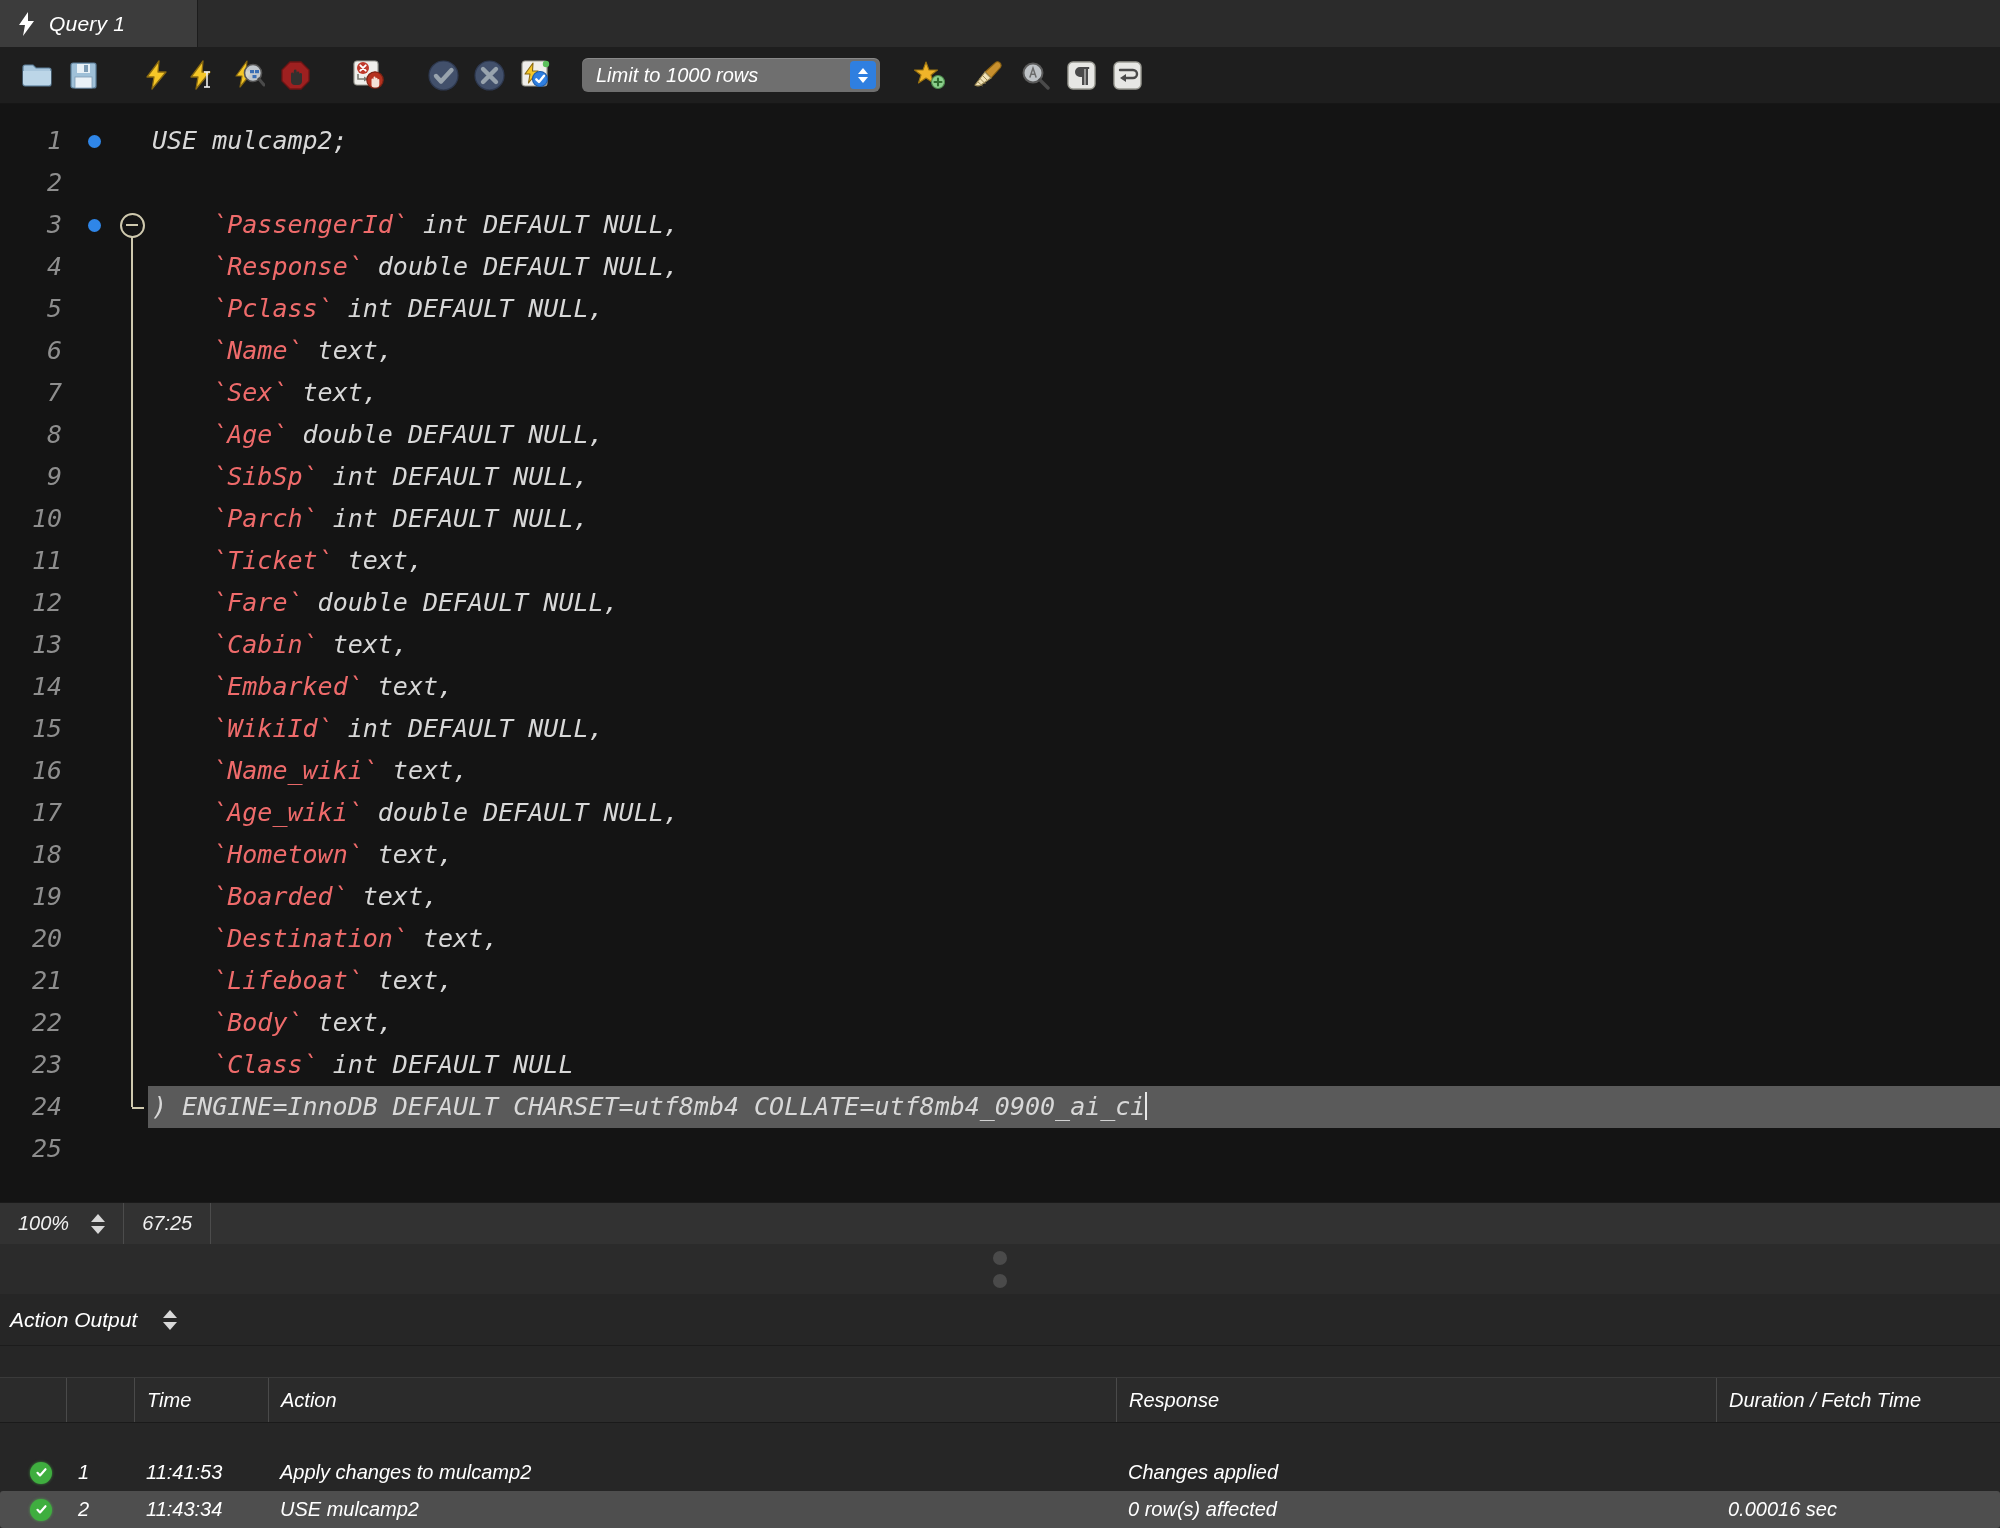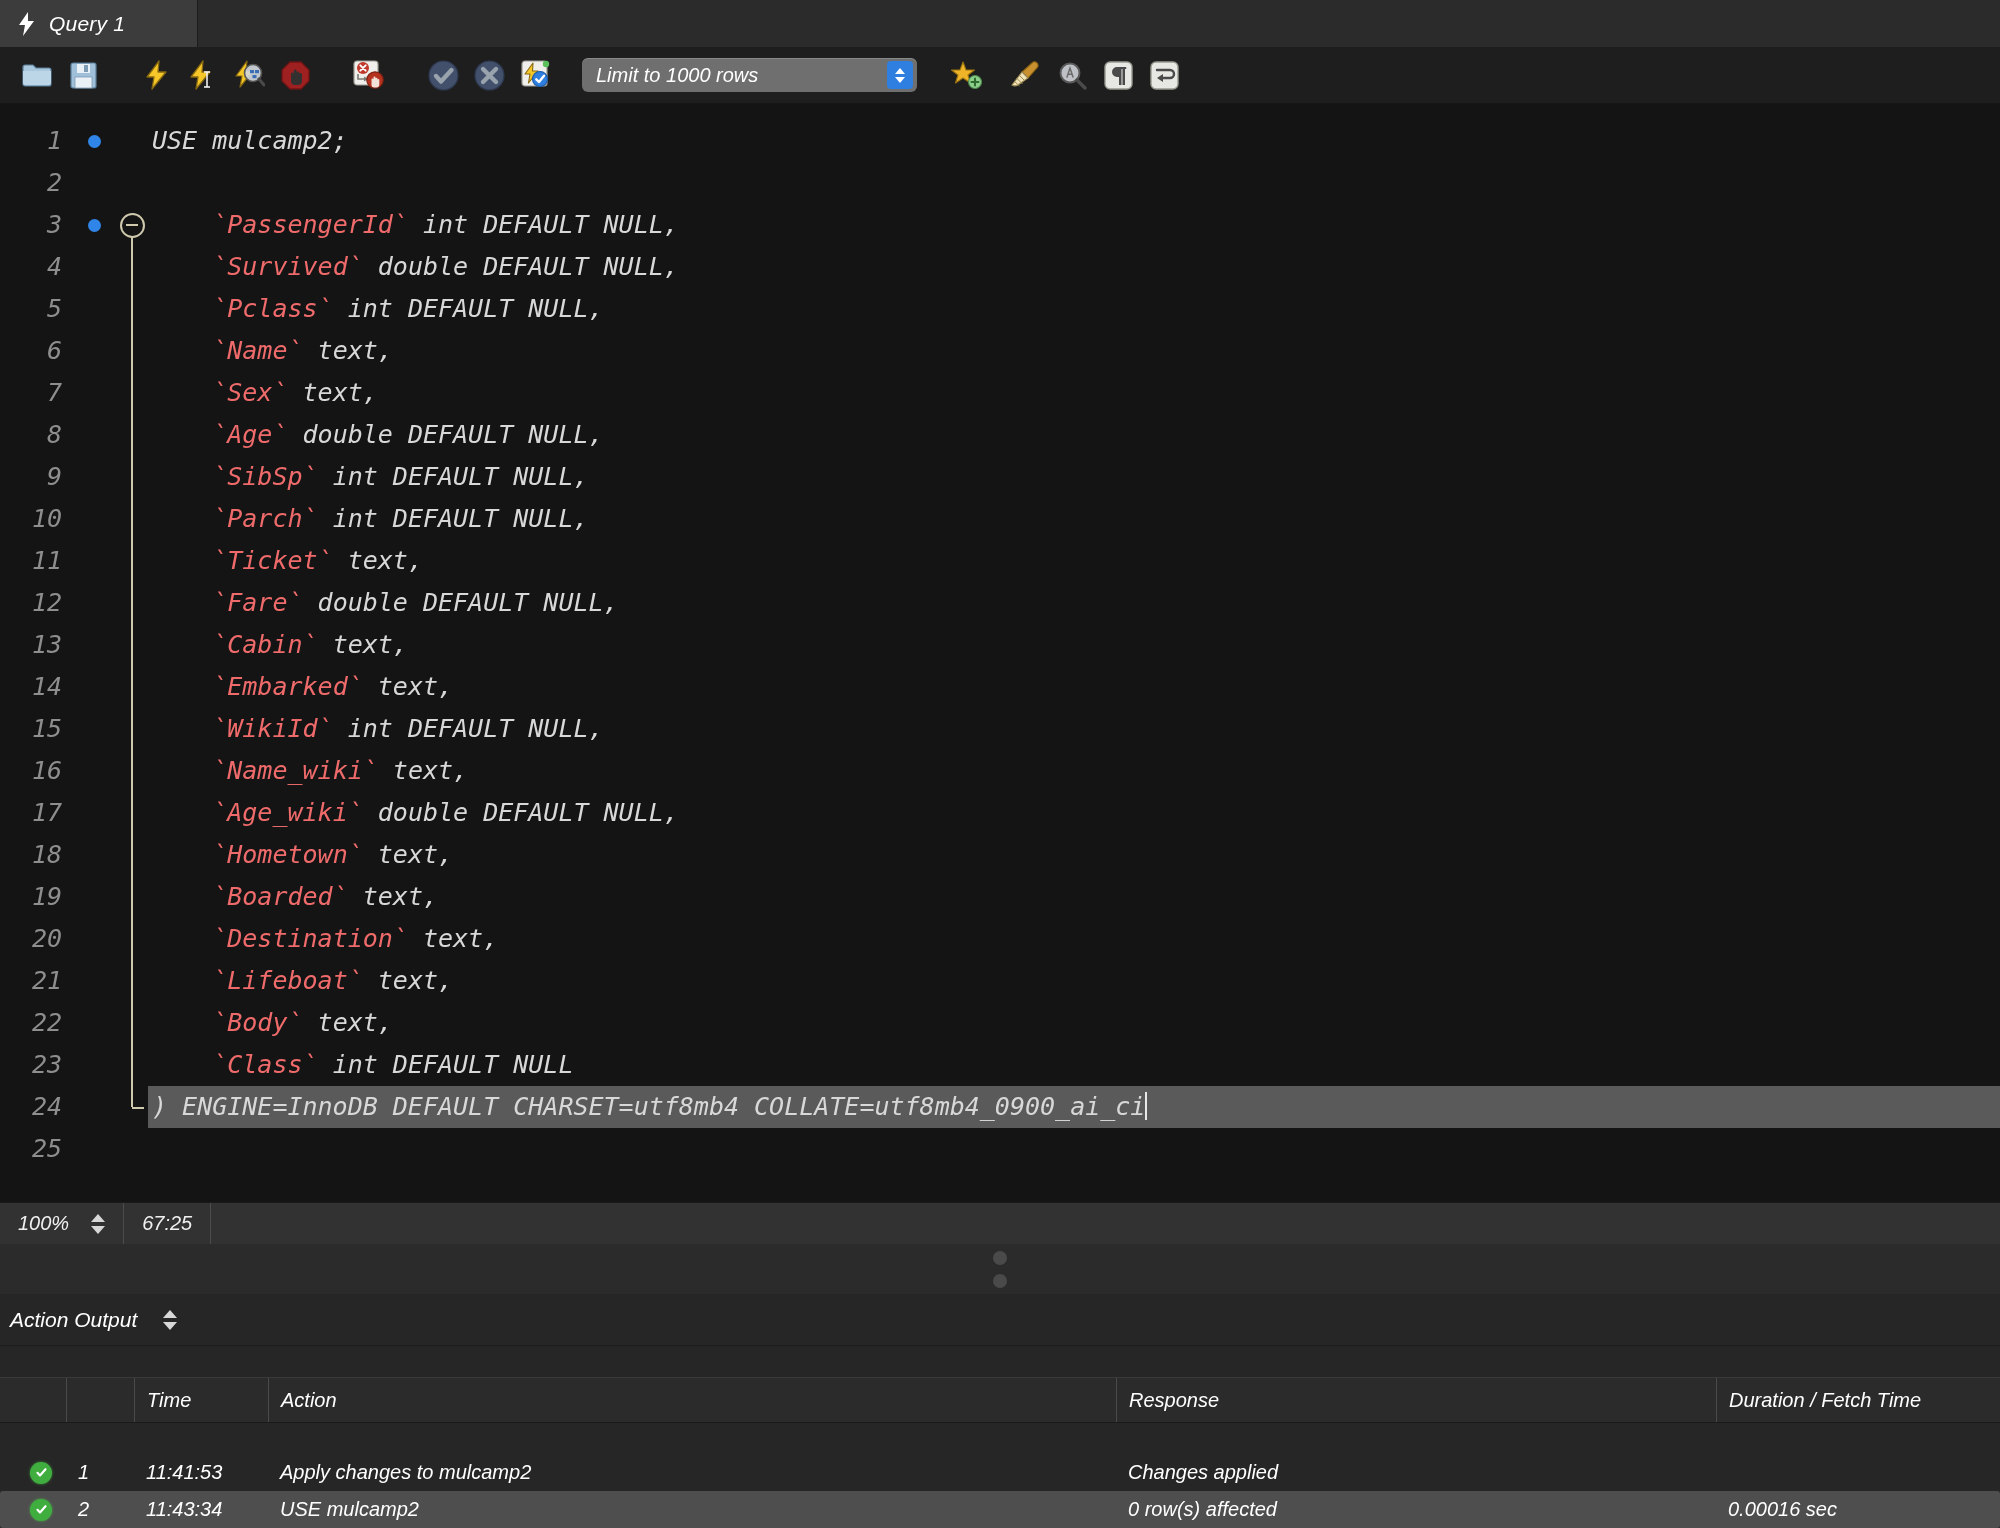--- a/index.html
+++ b/index.html
@@ -26,21 +26,21 @@
              padding:0 14px; gap:0; flex:0 0 auto; border-bottom:1px solid #161616; }
   .tb-btn { width:46px; height:44px; display:flex; align-items:center; justify-content:center;
             border-radius:4px; }
   .tb-gap { width:28px; }
   .tb-gap-sm { width:14px; }
   .icon-svg { display:block; }
 
   
   .limit-wrap { margin-left:24px; margin-right:26px; }
   .limit-sel {
-    width:335px; height:34px; background:#6f6f6f; border-radius:6px;
+    width:298px; height:34px; background:#6f6f6f; border-radius:6px;
     display:flex; align-items:center; justify-content:space-between;
     padding:0 4px 0 14px; box-shadow:inset 0 1px 0 rgba(255,255,255,.18);
   }
   .limit-text { font-size:20px; color:#ffffff; white-space:nowrap; }
   .stepper-blue { width:26px; height:28px; background:#2f7fe0; border-radius:4px;
                   display:flex; flex-direction:column; align-items:center; justify-content:center; gap:3px; }
   .stepper-blue i { display:block; width:0; height:0; }
   .stepper-blue i.up { border-left:5px solid transparent; border-right:5px solid transparent; border-bottom:6px solid #fff; }
   .stepper-blue i.dn { border-left:5px solid transparent; border-right:5px solid transparent; border-top:6px solid #fff; }
 
@@ -368,21 +368,21 @@
         <div class="fl"></div>
         <div class="fl"></div>
         <div class="fl"></div>
         <span class="fold-line" style="top: 133px; height: 870px;"></span>
         <span class="fold-end" style="top: 1003px;"></span>
       </div>
     <div class="code-col" id="code">
         <div class="cl"><span class="k">USE mulcamp2;</span></div>
         <div class="cl"></div>
         <div class="cl"><span class="k">    </span><span class="id">`PassengerId`</span><span class="k"> int DEFAULT NULL,</span></div>
-        <div class="cl"><span class="k">    </span><span class="id">`Survived`</span><span class="k"> double DEFAULT NULL,</span></div>
+        <div class="cl"><span class="k">    </span><span class="id">`Response`</span><span class="k"> double DEFAULT NULL,</span></div>
         <div class="cl"><span class="k">    </span><span class="id">`Pclass`</span><span class="k"> int DEFAULT NULL,</span></div>
         <div class="cl"><span class="k">    </span><span class="id">`Name`</span><span class="k"> text,</span></div>
         <div class="cl"><span class="k">    </span><span class="id">`Sex`</span><span class="k"> text,</span></div>
         <div class="cl"><span class="k">    </span><span class="id">`Age`</span><span class="k"> double DEFAULT NULL,</span></div>
         <div class="cl"><span class="k">    </span><span class="id">`SibSp`</span><span class="k"> int DEFAULT NULL,</span></div>
         <div class="cl"><span class="k">    </span><span class="id">`Parch`</span><span class="k"> int DEFAULT NULL,</span></div>
         <div class="cl"><span class="k">    </span><span class="id">`Ticket`</span><span class="k"> text,</span></div>
         <div class="cl"><span class="k">    </span><span class="id">`Fare`</span><span class="k"> double DEFAULT NULL,</span></div>
         <div class="cl"><span class="k">    </span><span class="id">`Cabin`</span><span class="k"> text,</span></div>
         <div class="cl"><span class="k">    </span><span class="id">`Embarked`</span><span class="k"> text,</span></div>

